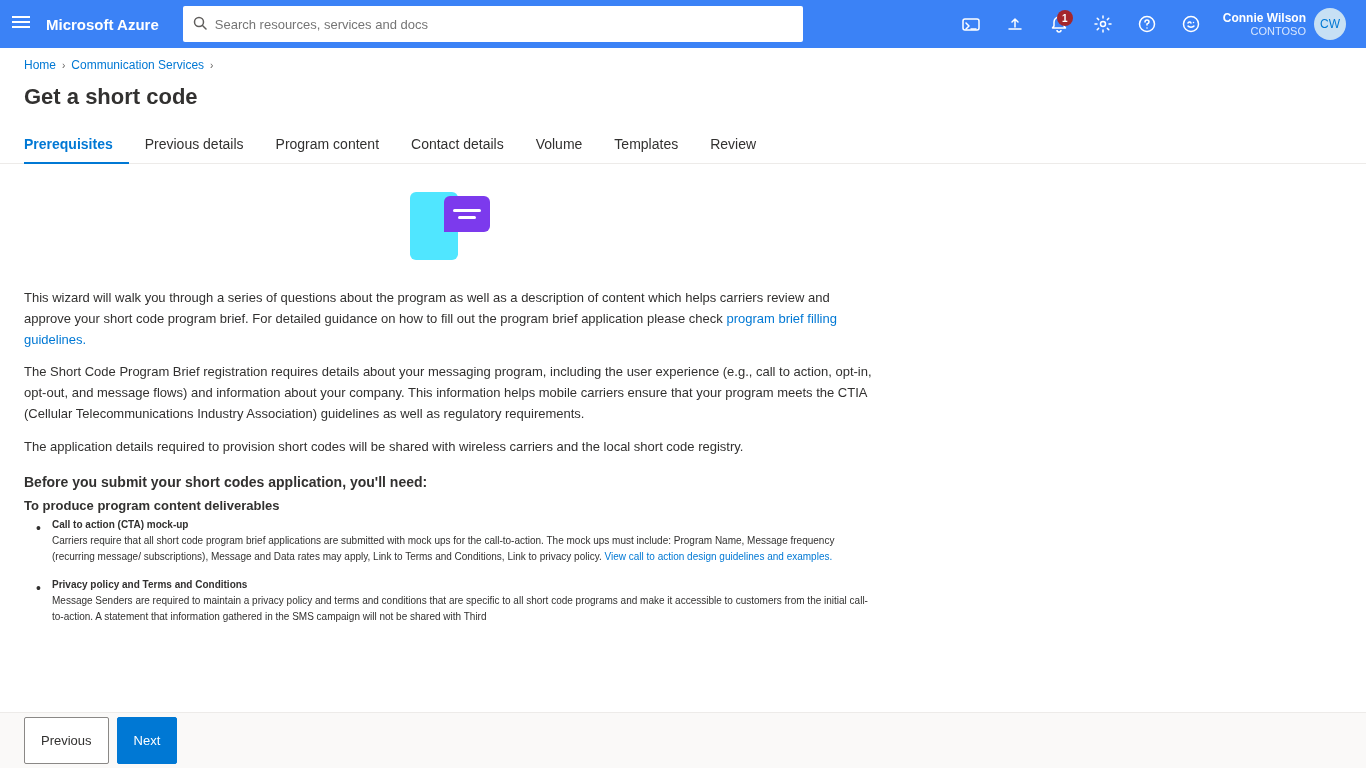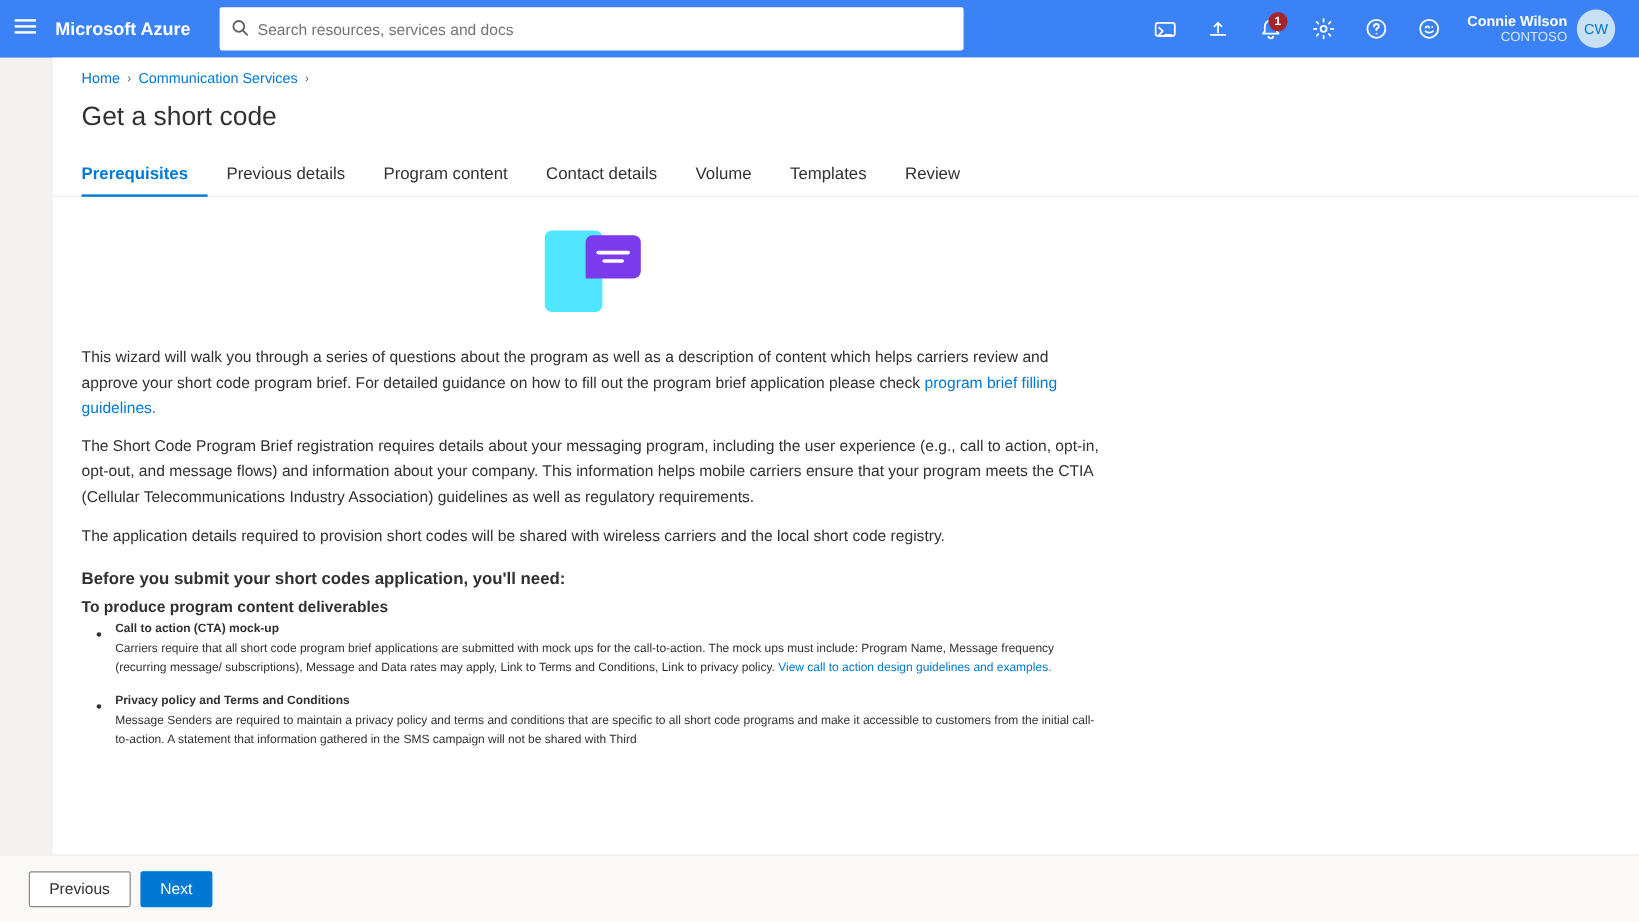--- a/index.html
+++ b/index.html
@@ -68,40 +68,39 @@
       font-size: 12px; font-weight: 400; color: #0078d4;
       overflow: hidden;
     }
 
     
     .main-container {
       background: white;
       min-height: calc(768px - 48px);
       display: flex;
       flex-direction: column;
-      margin-left: 44px;
     }
 
     
     .breadcrumb {
       display: flex;
       align-items: center;
       padding: 10px 24px 8px;
       font-size: 12px;
       gap: 6px;
       color: #605e5c;
     }
     .breadcrumb a { color: #0078d4; text-decoration: none; }
     .breadcrumb-chevron { color: #605e5c; font-size: 10px; }
 
     
     .page-title {
       padding: 4px 24px 16px;
       font-size: 22px;
-      font-weight: 400;
+      font-weight: 700;
       color: #323130;
     }
 
     
     .tabs-bar {
       display: flex;
       border-bottom: 1px solid #edebe9;
       padding: 0 24px;
       gap: 0;
     }
@@ -229,21 +228,21 @@
       background: #faf9f8;
       border-top: 1px solid #edebe9;
       display: flex;
       align-items: center;
       padding: 0 24px;
       gap: 8px;
       z-index: 10;
     }
 
     .btn {
-      height: 30px;
+      height: 47px;
       padding: 0 16px;
       font-size: 13px;
       border-radius: 2px;
       cursor: pointer;
       font-family: inherit;
       font-weight: 400;
     }
     .btn-default {
       background: white;
       border: 1px solid #8a8886;

